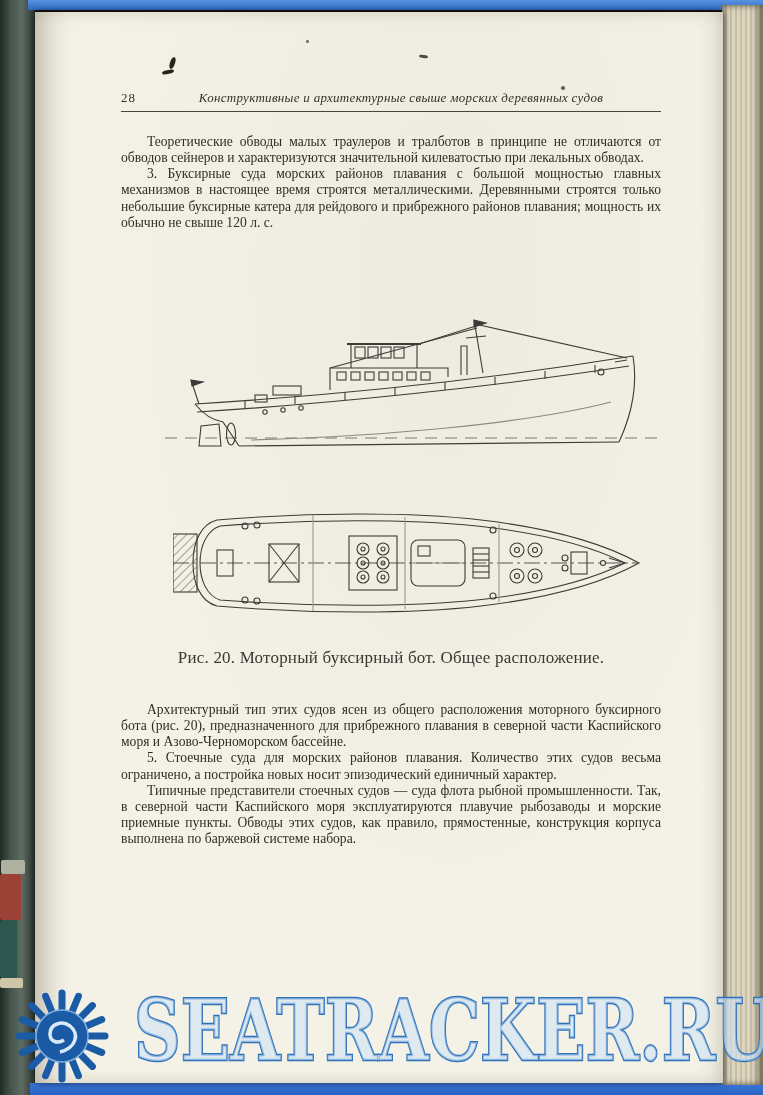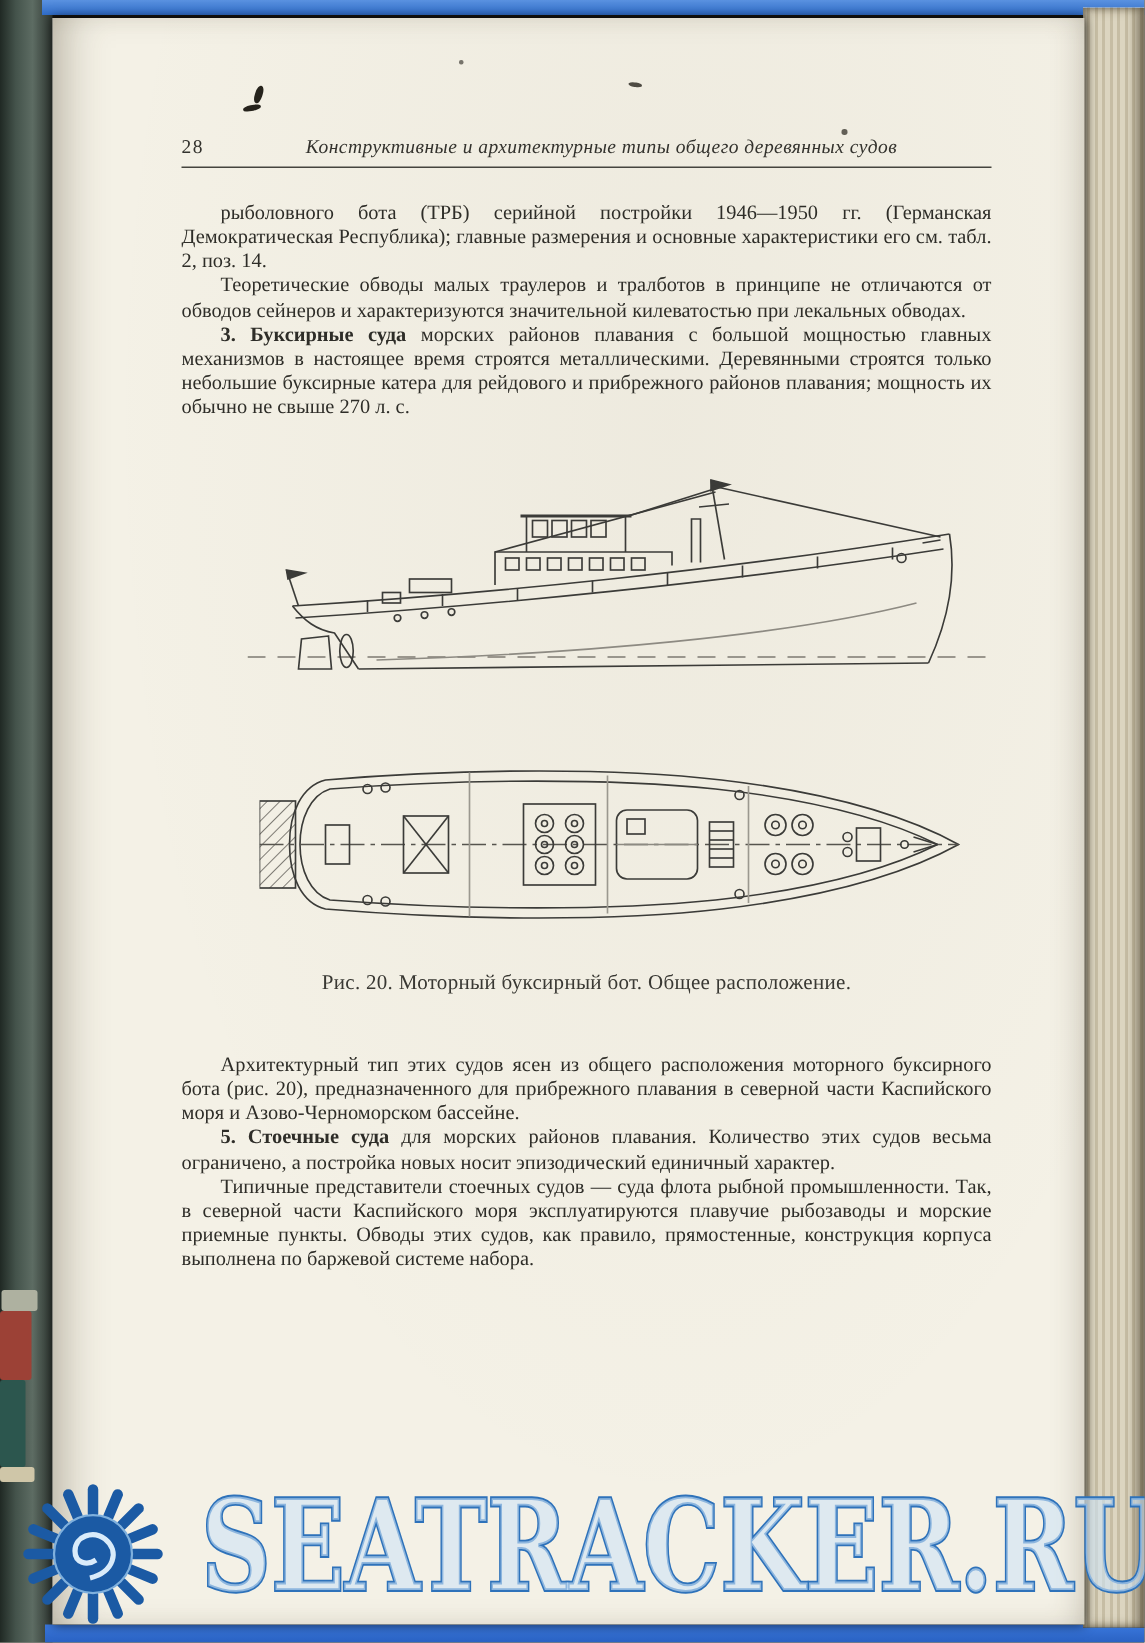--- a/index.html
+++ b/index.html
@@ -33,26 +33,26 @@
                inset -12px 0 22px -12px rgba(70,60,35,.3),
                0 0 7px rgba(0,0,0,.65);padding-left:32px;}
   .header{position:absolute;top:78px;left:86px;width:540px;display:flex;align-items:baseline;
     border-bottom:1.2px solid #45443e;padding-bottom:5px;font-size:13px;color:#33322d;}
   .page-num{width:46px;letter-spacing:1px}
   .running-title{flex:1;text-align:center;font-style:italic;letter-spacing:.3px}
   .hspacer{width:26px}
   .body1{position:absolute;top:122px;left:86px;width:540px;color:#2e2d28}
   .body2{position:absolute;top:690px;left:86px;width:540px;color:#2e2d28}
   .para{margin:0;text-indent:26px;text-align:justify;font-size:13.6px;line-height:16.15px}
-  .b{font-weight:bold}
+  .b{font-weight:normal}
   .i{}
   .fig-side{position:absolute;top:304px;left:130px}
   .fig-plan{position:absolute;top:476px;left:138px}
   .fig-caption{position:absolute;top:636px;left:86px;width:540px;text-align:center;
-    font-size:14px;letter-spacing:.2px;color:#393833}
+    font-size:17px;letter-spacing:.2px;color:#393833}
 
   
   .speck{position:absolute;background:#26231c;border-radius:45%;z-index:3}
   .sp1{left:170px;top:57px;width:5px;height:12px;transform:rotate(18deg)}
   .sp2{left:162px;top:70px;width:12px;height:4px;transform:rotate(-12deg)}
   .sp3{left:419px;top:55px;width:9px;height:3px;transform:rotate(8deg);opacity:.8}
   .sp4{left:561px;top:86px;width:4px;height:4px;opacity:.7}
   .sp5{left:306px;top:40px;width:3px;height:3px;opacity:.6}
 
   
@@ -73,28 +73,27 @@
   <div class="edge-right"></div>
   <div class="scrap scrap1"></div>
   <div class="scrap scrap2"></div>
   <div class="scrap scrap3"></div>
   <div class="scrap scrap4"></div>
 
   <div class="page">
 
     <div class="header">
       <span class="page-num">28</span>
-      <span class="running-title">Конструктивные и архитектурные типы общего деревянных судов</span>
+      <span class="running-title">Конструктивные и архитектурные свыше морских деревянных судов</span>
       <span class="hspacer"></span>
     </div>
 
     <div class="body1">
-      <p class="para"><span>рыболовного бота (ТРБ) серийной постройки 1946—1950 гг. (Германская Демократическая Республика); главные размерения и основные характеристики его см. табл. 2, поз. 14.</span></p>
       <p class="para"><span>Теоретические обводы малых траулеров и тралботов в принципе не отличаются от обводов сейнеров и характеризуются значительной килеватостью при лекальных обводах.</span></p>
-      <p class="para"><span class="b">3. Буксирные суда</span><span> морских районов плавания с большой мощностью главных механизмов в настоящее время строятся металлическими. Деревянными строятся только небольшие буксирные катера для рейдового и прибрежного районов плавания; мощность их обычно не свыше 270 </span><span class="i">л. с.</span></p>
+      <p class="para"><span class="b">3. Буксирные суда</span><span> морских районов плавания с большой мощностью главных механизмов в настоящее время строятся металлическими. Деревянными строятся только небольшие буксирные катера для рейдового и прибрежного районов плавания; мощность их обычно не свыше 120 </span><span class="i">л. с.</span></p>
     </div>
 
     <div class="fig-side">
       <svg width="500" height="168" viewBox="0 0 500 168">
         <g fill="none" stroke="#3b3b38" stroke-width="1.1">
 
           <line x1="0" y1="122" x2="500" y2="122" stroke-dasharray="12 8" stroke="#7d7a72"></line>
 
           <g>
             <path d="M30,88 C160,80 320,64 468,40"></path>

